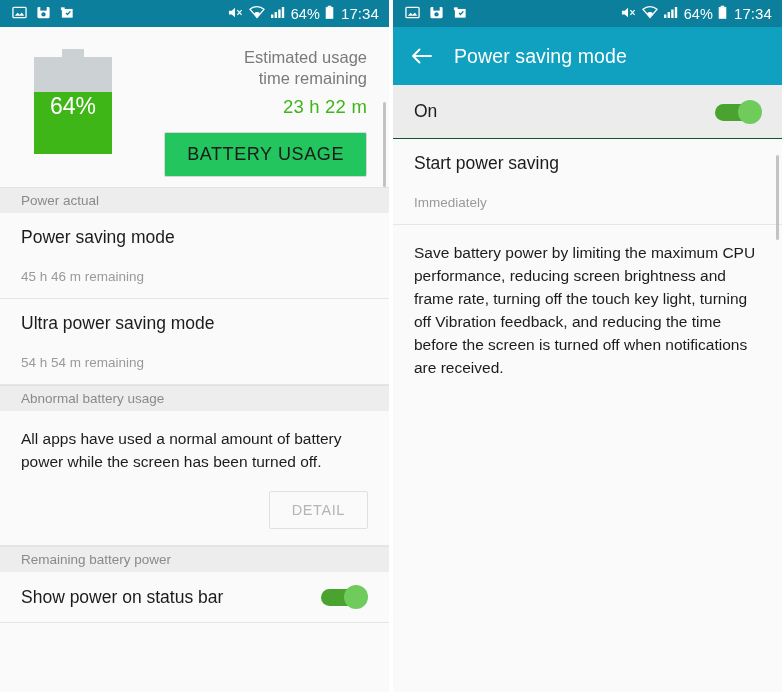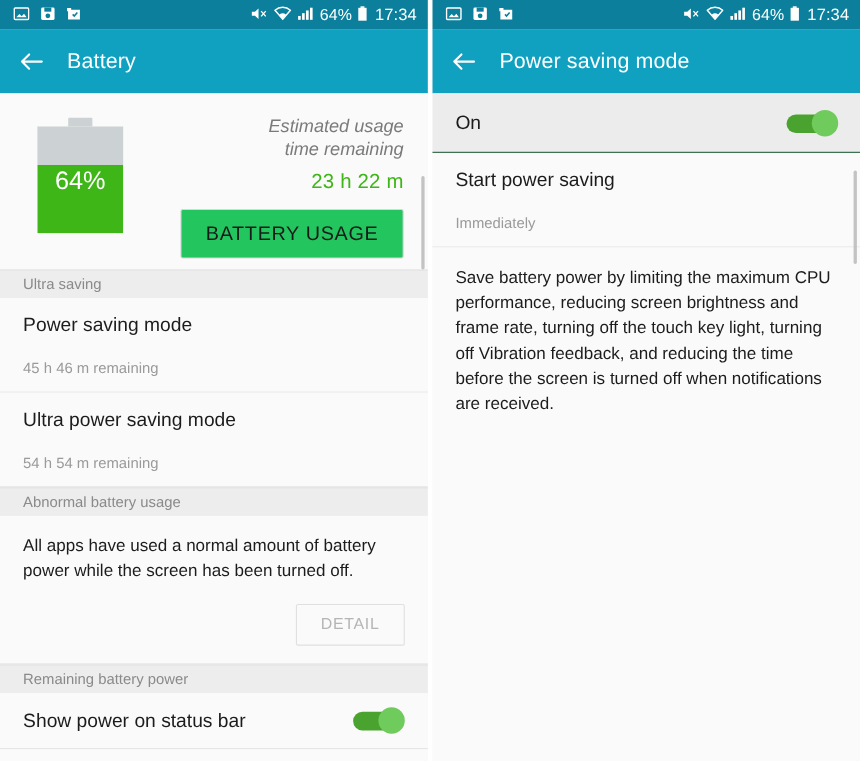--- a/index.html
+++ b/index.html
@@ -40,21 +40,21 @@
   .bc-row { display: flex; }
   .batt-graphic { width: 78px; margin-left: 20px; margin-top: 4px; position: relative; }
   .batt-nub { width: 22px; height: 8px; background: #ccd2d4; margin: 0 auto; border-radius: 1px 1px 0 0; }
   .batt-body { width: 78px; height: 97px; background: #ccd2d4; position: relative; overflow: hidden; }
   .batt-fill { position: absolute; left: 0; bottom: 0; width: 100%; background: #3fb618; }
   .batt-pct {
     position: absolute; left: 0; right: 0; top: 36px; text-align: center;
     color: #ffffff; font-size: 23px;
   }
   .bc-right { flex: 1; text-align: right; padding-right: 8px; padding-top: 2px; }
-  .est-label { color: #7a7a7a; font-size: 16.5px; line-height: 21px; font-style: italic; }
+  .est-label { color: #7a7a7a; font-size: 16.5px; line-height: 21px; }
   .est-time { color: #3fb618; font-size: 18.5px; margin-top: 7px; letter-spacing: .2px; }
   .usage-btn {
     display: inline-block; margin-top: 14px;
     border: 1px solid #d7d7d7; background: #22c55e; color: #1a1a1a;
     font-size: 18px; letter-spacing: .6px;
     padding: 11px 22px; border-radius: 2px;
     font-family: "Liberation Sans", sans-serif; cursor: pointer;
   }
   .bc-note {
     color: #9a9a9a; font-size: 11.5px; line-height: 15.5px;
@@ -166,28 +166,20 @@
         <span class="sb-icn">
           <svg width="9" height="15" viewBox="0 0 10 16">
               <rect x="3" y="0.5" width="4" height="1.6" fill="#fff"></rect>
               <rect x="0.8" y="2" width="8.4" height="13" fill="#fff"></rect>
             </svg>
         </span>
         <span class="sb-time">17:34</span>
       </div>
     </div>
 
-    <div class="appbar">
-      <span class="back-arrow">
-        <svg width="26" height="26" viewBox="0 0 26 26">
-            <path d="M22 13H4M10.5 6.5L4 13l6.5 6.5" fill="none" stroke="#fff" stroke-width="1.9" stroke-linecap="round" stroke-linejoin="round"></path>
-          </svg>
-      </span>
-      <span class="appbar-title">Battery</span>
-    </div>
 
     <div class="body">
 
       <div class="battery-card">
         <div class="bc-row">
           <div class="batt-graphic">
             <div class="batt-nub"></div>
             <div class="batt-body">
               <div class="batt-fill" id="battFill" style="height: 64%;"></div>
               <div class="batt-pct">64%</div>
@@ -195,21 +187,21 @@
           </div>
           <div class="bc-right">
             <div class="est-label">Estimated usage</div>
             <div class="est-label">time remaining</div>
             <div class="est-time">23 h 22 m</div>
             <button class="usage-btn">BATTERY USAGE</button>
           </div>
         </div>
       </div>
 
-      <div class="section-hdr">Ultra saving</div>
+      <div class="section-hdr">Power actual</div>
 
       <div class="row">
         <div class="row-texts">
           <div class="row-title">Power saving mode</div>
           <div class="row-sub">45 h 46 m remaining</div>
         </div>
       </div>
 
       <div class="row">
         <div class="row-texts">

